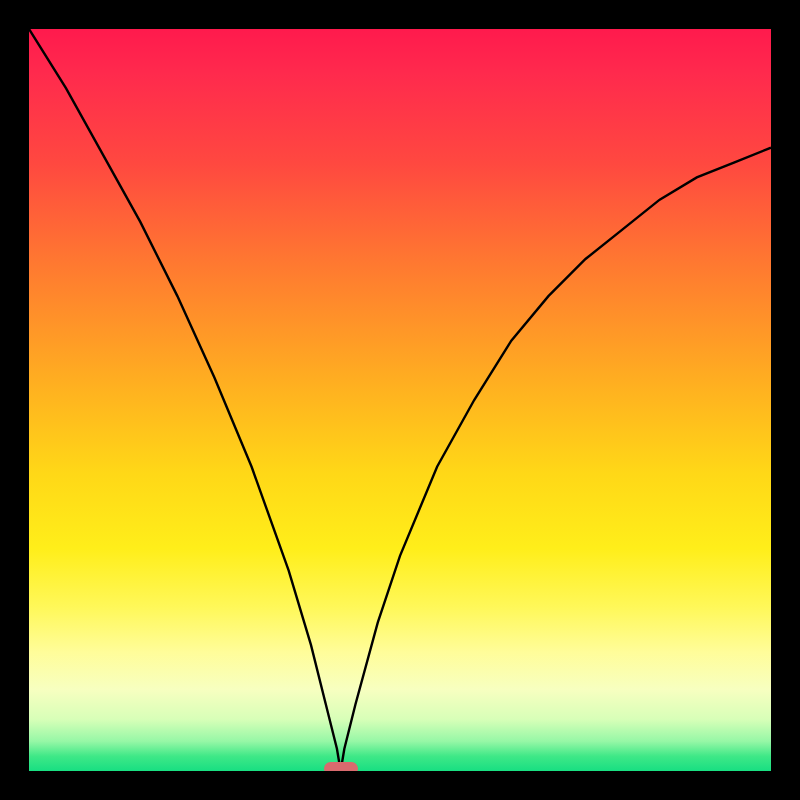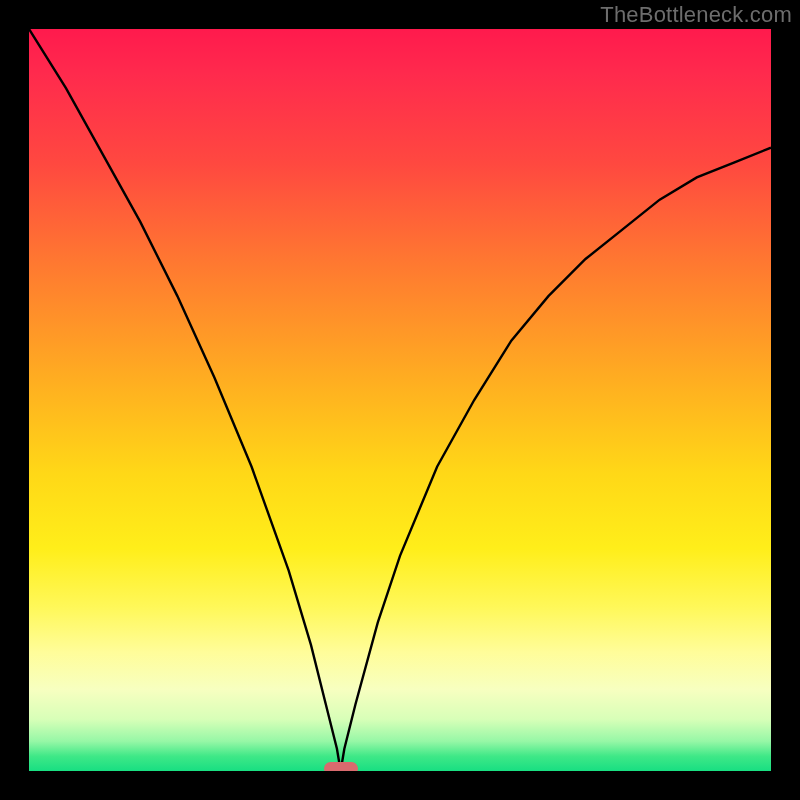--- a/index.html
+++ b/index.html
@@ -76,14 +76,13 @@
 <body>
 
 <div class="frame">
   <div class="plot">
     <div class="gradient"></div>
     <svg class="curve" viewBox="0 0 742 742" preserveAspectRatio="none">
       <path id="curve-path" d="M0.00 0.00 L37.10 59.36 L74.20 126.14 L111.30 192.92 L148.40 267.12 L185.50 348.74 L222.60 437.78 L259.70 541.66 L281.96 615.86 L296.80 675.22 L307.93 719.74 L311.64 742.00 L315.35 719.74 L326.48 675.22 L348.74 593.60 L371.00 526.82 L408.10 437.78 L445.20 371.00 L482.30 311.64 L519.40 267.12 L556.50 230.02 L593.60 200.34 L630.70 170.66 L667.80 148.40 L704.90 133.56 L742.00 118.72" fill="none" stroke="#000" stroke-width="2.4"></path>
     </svg>
     <div class="marker" id="marker" style="left: 294.64px; top: 733px;"></div>
   </div>
-  <div class="watermark">TheBottleneck.com</div>
 </div>
 
 </body></html>

